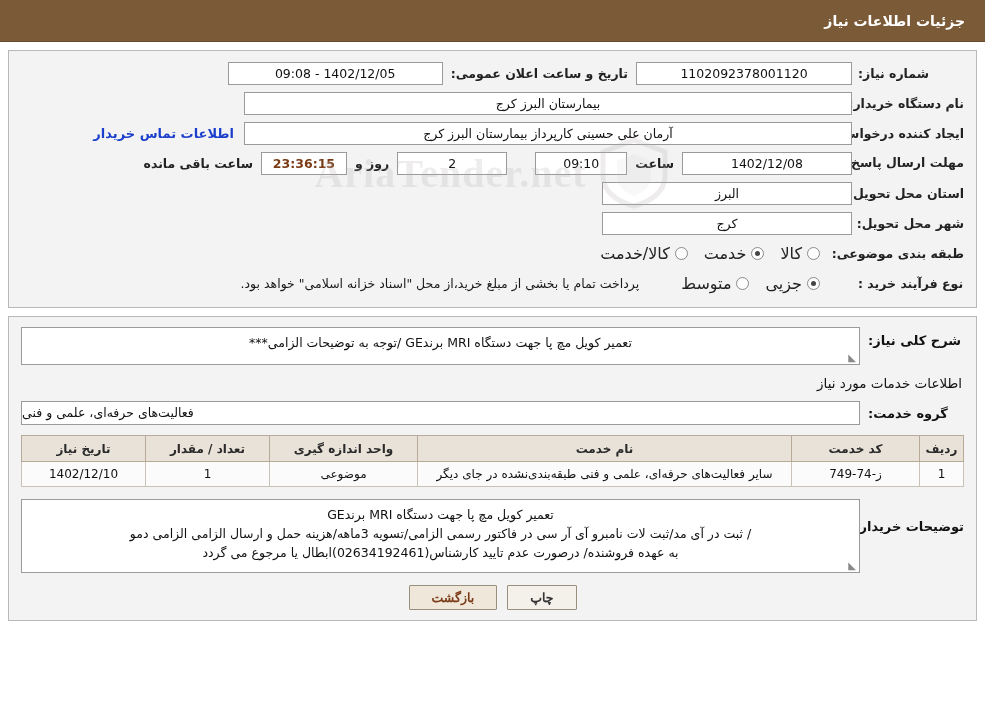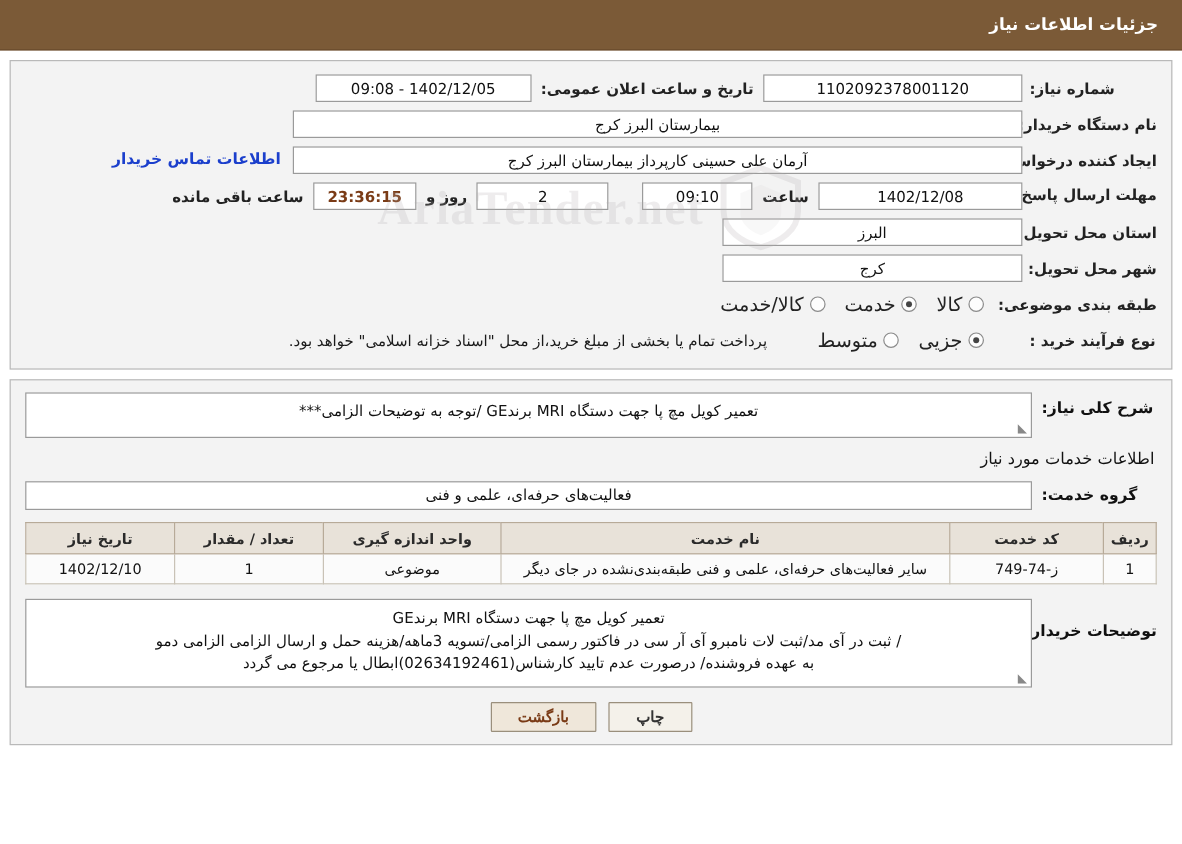--- a/index.html
+++ b/index.html
@@ -180,21 +180,21 @@
     width: 104px; text-align: left; padding-left: 8px;
     white-space: nowrap;
   }
   .group-fld {
     flex: 1;
     border: 1px solid #9a9a9a;
     background: #ffffff;
     height: 24px;
     line-height: 22px;
     font-size: 12.5px;
-    text-align: center;
+    text-align: left;
     color: #111;
   }
 
   
   table.grid {
     width: 100%;
     border-collapse: collapse;
     font-size: 12px;
     background: #ffffff;
     margin-top: 2px;
@@ -254,21 +254,21 @@
           <path d="M37 18 L54 25 L54 41 C54 51 45 57 37 60 C29 57 20 51 20 41 L20 25 Z" fill="#c9c4c6" opacity="0.55"></path>
         </svg>
         <span class="wm-text">AriaTender.net</span>
       </div>
     </div>
 
     <div class="row">
       <div class="lbl w1">شماره نیاز:</div>
       <div class="fld" style="width:216px">1102092378001120</div>
       <div class="sublabel" style="">تاریخ و ساعت اعلان عمومی:</div>
-      <div class="fld" style="width:180px">1402/12/05 - 09:08</div>
+      <div class="fld" style="width:215px">1402/12/05 - 09:08</div>
     </div>
 
     <div class="row">
       <div class="lbl w1">نام دستگاه خریدار:</div>
       <div class="fld" style="width:608px">بیمارستان البرز کرج</div>
     </div>
 
     <div class="row">
       <div class="lbl w1">ایجاد کننده درخواست:</div>
       <div class="fld" style="width:608px">آرمان علی حسینی کارپرداز بیمارستان البرز کرج</div>

